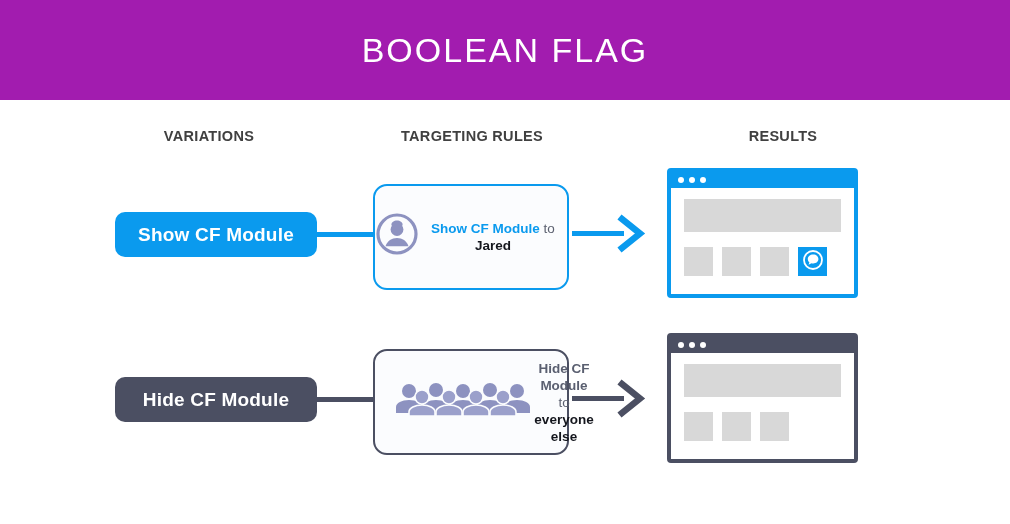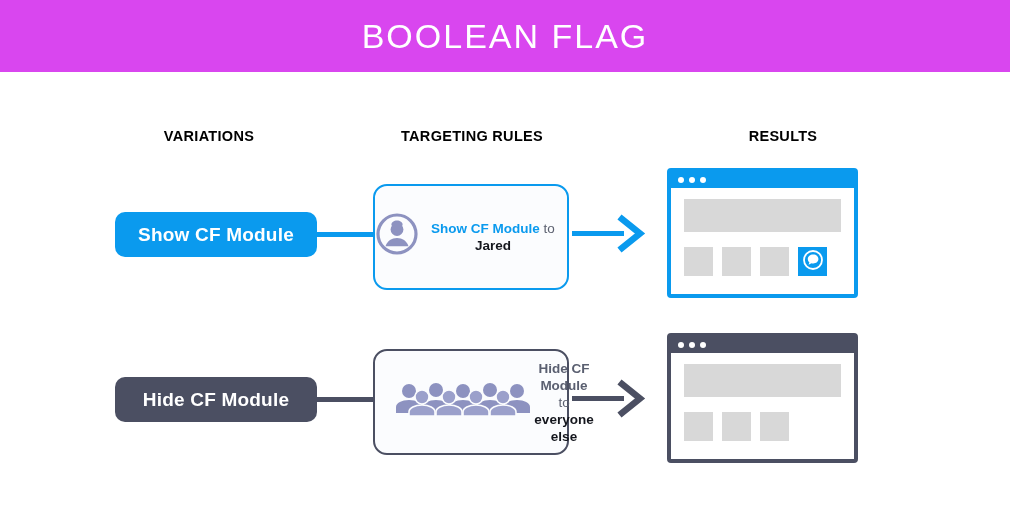--- a/index.html
+++ b/index.html
@@ -13,40 +13,40 @@
     font-family: "Liberation Sans", sans-serif;
     overflow: hidden;
     position: relative;
   }
 
   
   #header-banner {
     position: absolute;
     left: 0; top: 0;
     width: 1010px;
-    height: 72px;
-    background: #d946ef;
+    height: 100px;
+    background: #a21caf;
     display: flex;
     align-items: center;
     justify-content: center;
   }
   #header-title {
     color: #ffffff;
     font-size: 34px;
     font-weight: 400;
     letter-spacing: 2px;
   }
 
   
   .col-heading {
     position: absolute;
     top: 128px;
     font-size: 14.5px;
     font-weight: bold;
-    color: #000000;
+    color: #404040;
     letter-spacing: 0.3px;
     text-align: center;
     white-space: nowrap;
     transform: translateX(-50%);
   }
   #heading-variations { left: 209px; }
   #heading-targeting  { left: 472px; }
   #heading-results    { left: 759px; margin-left: 24px; }
 
   

